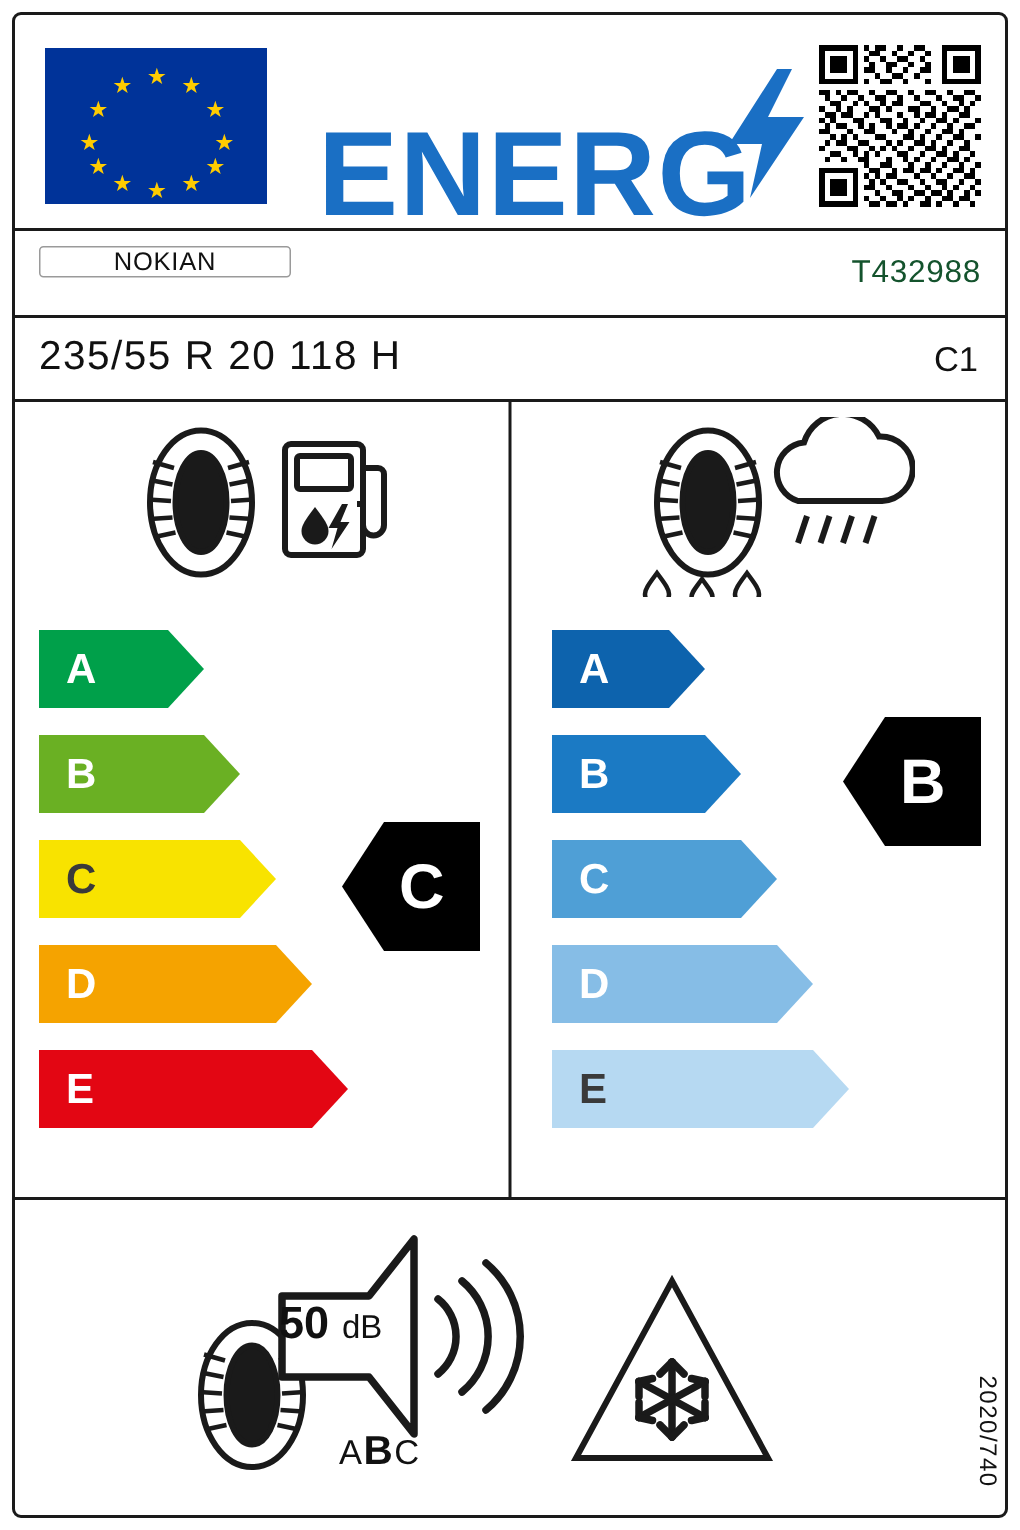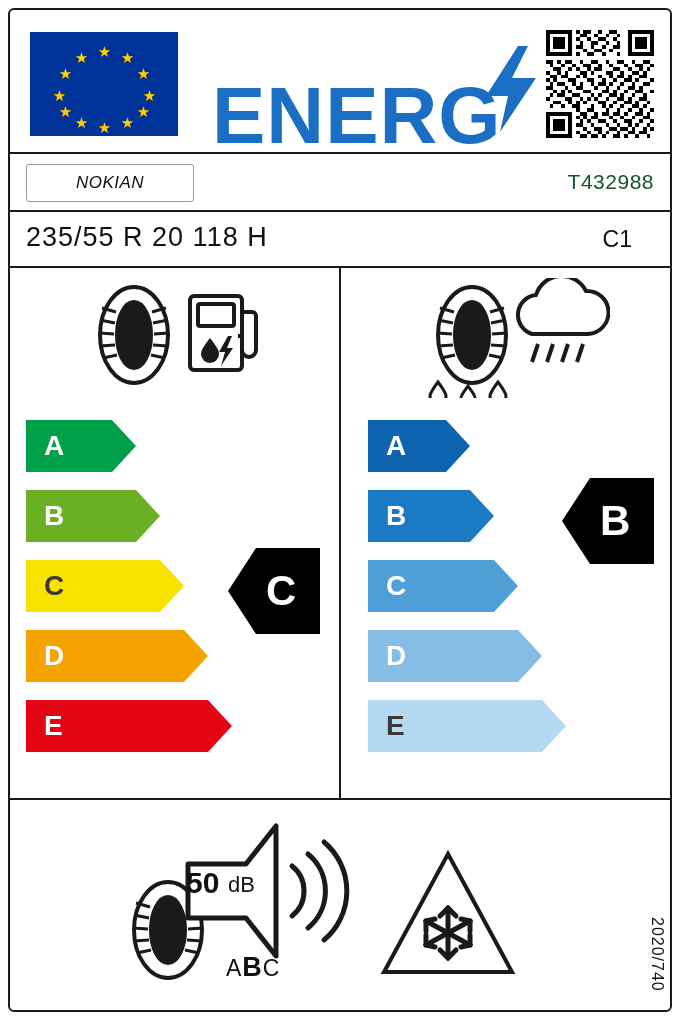--- a/index.html
+++ b/index.html
@@ -72,49 +72,48 @@
   .vline {
     position: absolute;
     width: 2px;
     background: #1a1a1a;
   }
 
   
   .brand-box {
     position: absolute;
     left: 26px; top: 164px;
-    width: 168px; height: 38px;
+    width: 168px; height: 21px;
     border: 1px solid #9a9a9a;
     border-radius: 3px;
     display: flex; align-items: center; justify-content: center;
     font-size: 17px;
     letter-spacing: 0.5px;
     color: #111;
-    font-style: italic;
   }
   .type-code {
     position: absolute;
     right: 26px; top: 170px;
     font-size: 21px;
     color: #14532d;
     letter-spacing: 0.5px;
     margin-left: 28px;
   }
 
   
   .tire-size {
     position: absolute;
     left: 26px; top: 222px;
     font-size: 27px;
     color: #111;
     letter-spacing: 1px;
   }
   .class-code {
     position: absolute;
-    right: 48px; top: 226px;
+    right: 28px; top: 226px;
     font-size: 23px;
     color: #111;
   }
 
   
   .bar {
     position: absolute;
     height: 52px;
     display: block;
   }

